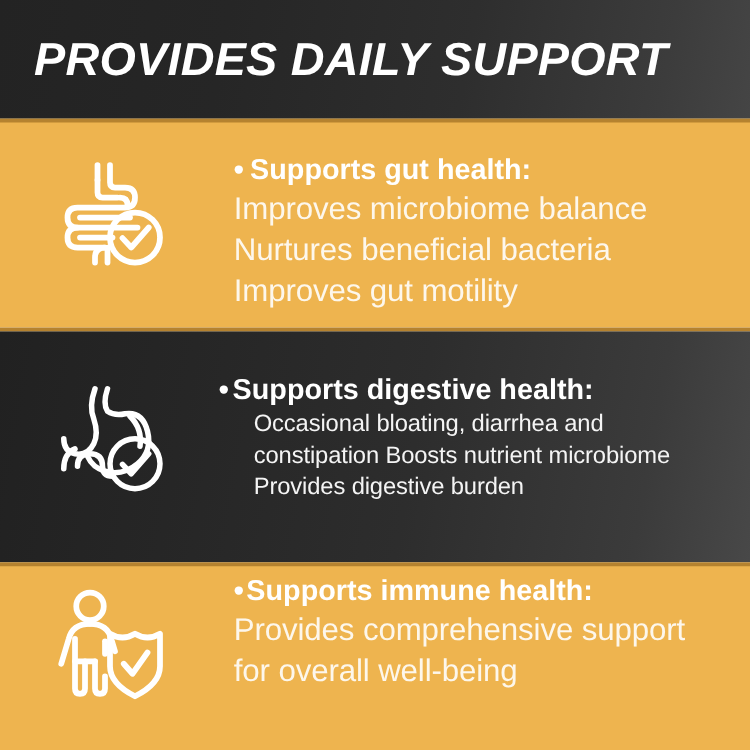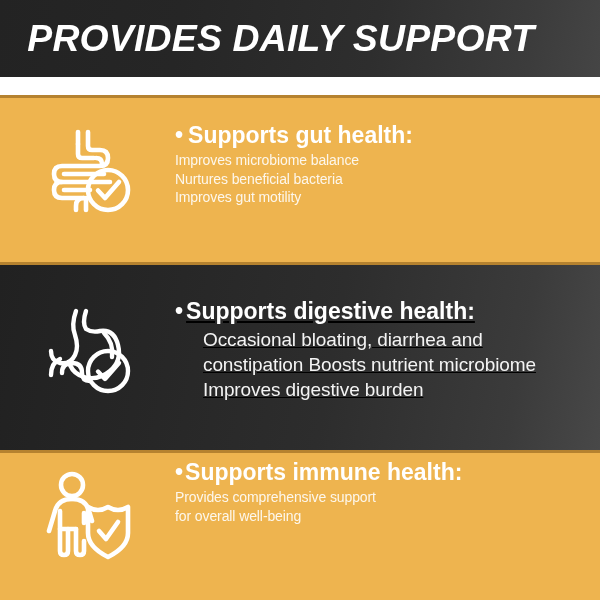--- a/index.html
+++ b/index.html
@@ -19,21 +19,21 @@
     height: 600px;
     overflow: hidden;
   }
 
   
   .header-band {
     position: absolute;
     left: 0;
     top: 0;
     width: 600px;
-    height: 77px;
+    height: 95px;
     background: linear-gradient(100deg, #232323 0%, #262626 30%, #2e2e2e 62%, #3c3c3c 88%, #454545 100%);
     display: flex;
     align-items: center;
   }
   .header-title {
     color: #ffffff;
     font-size: 37px;
     font-weight: bold;
     font-style: italic;
     letter-spacing: 0.2px;
@@ -49,20 +49,21 @@
     position: absolute;
     left: 0;
     width: 600px;
     display: flex;
     align-items: flex-start;
     box-sizing: border-box;
   }
   .band-yellow {
     background: #eeb44f;
     border-top: 3px solid #b5822f;
+    gap: 12px;
   }
   .band-dark {
     background: linear-gradient(100deg, #212121 0%, #262626 25%, #2d2d2d 55%, #3b3b3b 85%, #484848 100%);
     border-top: 3px solid #b5822f;
   }
 
   #band-1 { top: 95px;  height: 167px; }
   #band-2 { top: 262px; height: 188px; }
   #band-3 { top: 450px; height: 150px; }
 
@@ -77,40 +78,40 @@
   #band-2 .icon-wrap { padding-top: 38px; }
   #band-3 .icon-wrap { padding-top: 14px; }
   .icon-wrap svg { display: block; }
 
   
   .text-wrap {
     flex: 1 1 auto;
     padding-top: 24px;
     padding-right: 10px;
   }
-  #band-2 .text-wrap { padding-top: 33px; text-decoration: underline; }
+  #band-2 .text-wrap { padding-top: 33px; }
   #band-3 .text-wrap { padding-top: 6px; }
 
   .heading {
     font-size: 23px;
     font-weight: bold;
     color: #ffffff;
     line-height: 1.18;
     margin: 0 0 2px 0;
     white-space: nowrap;
   }
   .bullet-dot {
     display: inline-block;
     margin-right: 5px;
   }
   #band-2 .bullet-dot { margin-right: 3px; }
   #band-3 .bullet-dot { margin-right: 2px; }
 
   .detail-line {
-    font-size: 14px;
+    font-size: 25px;
     color: #fdf7ec;
     line-height: 1.32;
     white-space: nowrap;
     letter-spacing: -0.1px;
   }
   .band-dark .detail-line { color: #f4f4f4; }
   #band-2 .detail-line { font-size: 19px; margin-left: 28px; }
 </style>
 </head>
 <body>
@@ -169,21 +170,21 @@
         </g>
         <circle cx="66" cy="68" r="20" stroke="#ffffff" stroke-width="4.4" fill="none"></circle>
         <path d="M56 68.5 L63 76 L77 60" stroke="#ffffff" stroke-width="4.4" stroke-linecap="round" stroke-linejoin="round" fill="none"></path>
       </svg>
     </div>
 
     <div class="text-wrap">
       <div class="heading"><span class="bullet-dot">•</span><span>Supports digestive health:</span></div>
       <div class="detail-line">Occasional bloating, diarrhea and</div>
       <div class="detail-line">constipation Boosts nutrient microbiome</div>
-      <div class="detail-line">Improves digestive burden</div>
+      <div class="detail-line">Provides digestive burden</div>
     </div>
   </div>
 
   <div class="band band-yellow" id="band-3">
 
     <div class="icon-wrap">
       <svg width="96" height="96" viewBox="0 0 96 96" fill="none">
         <g stroke="#ffffff" stroke-width="4.6" stroke-linecap="round" stroke-linejoin="round" fill="none">
 
           <circle cx="32" cy="18" r="11"></circle>

